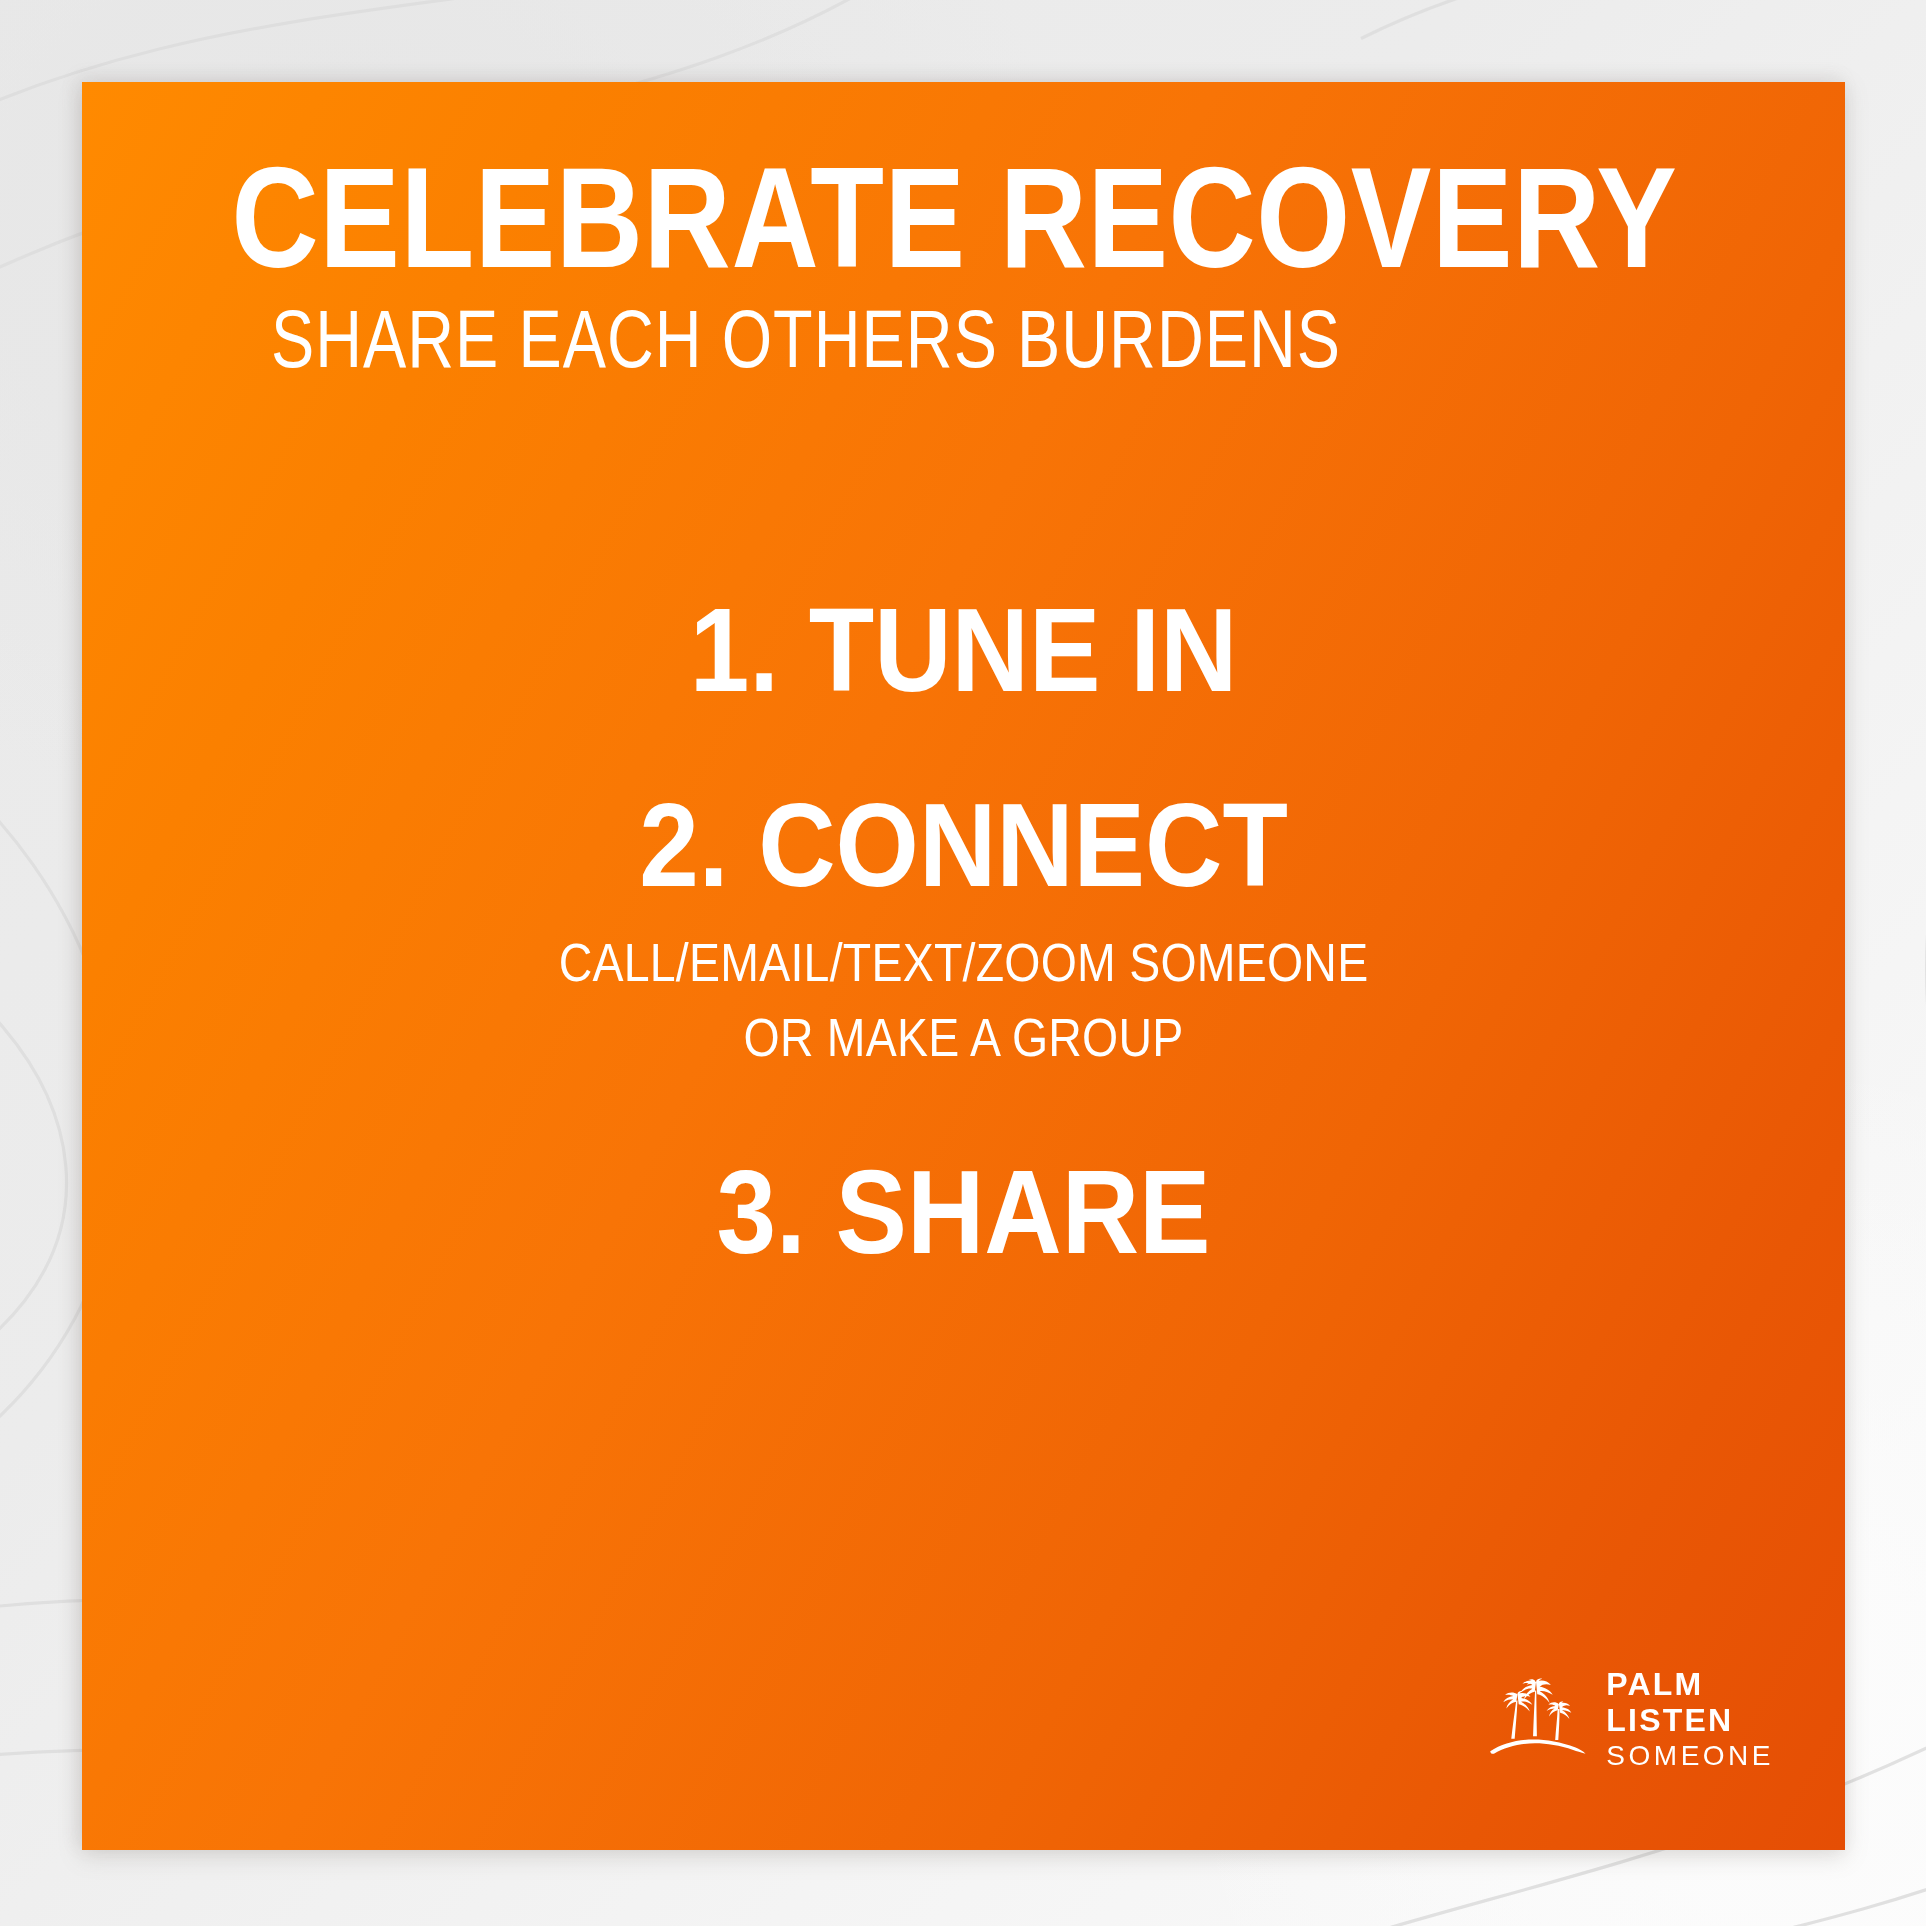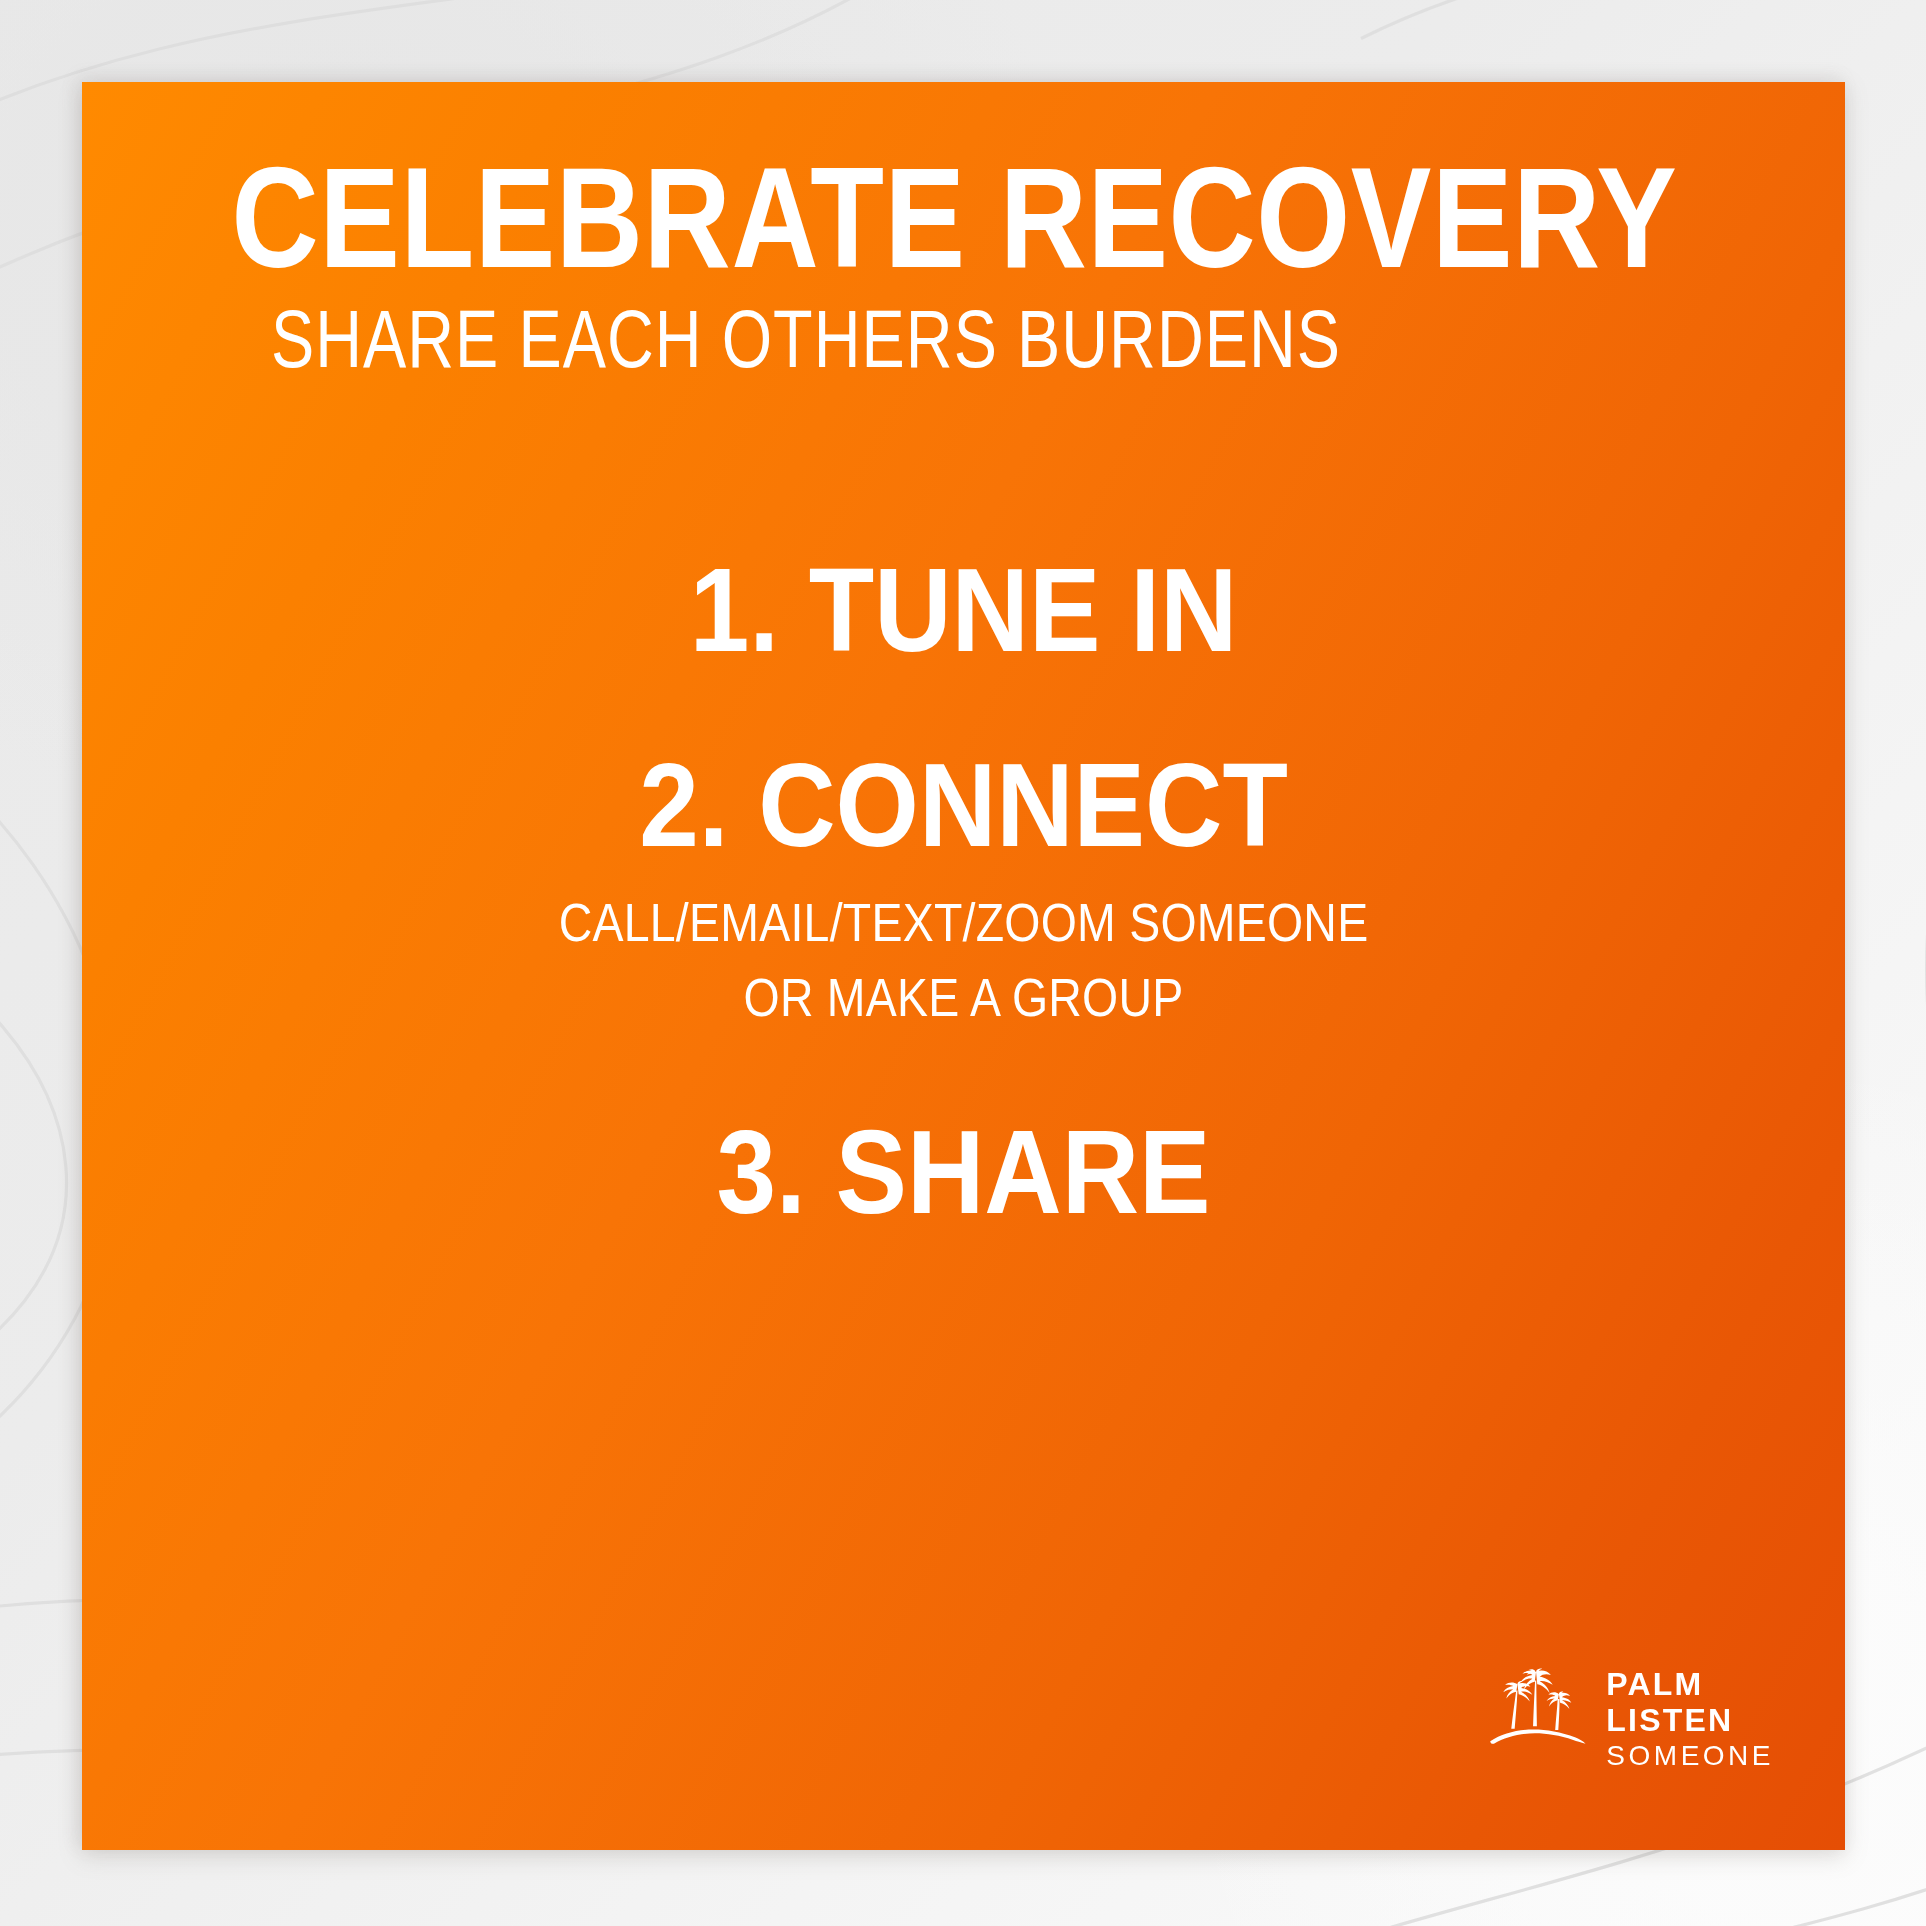--- a/index.html
+++ b/index.html
@@ -66,21 +66,21 @@
     transform:scaleX(0.80);
     transform-origin:center;
     white-space:nowrap;
     color:#ffffff;
   }
 
   
   #steps {
     position:absolute;
     left:0; right:0;
-    top:468px;
+    top:508px;
     text-align:center;
   }
   .step { margin-bottom:76px; }
   .step:last-child { margin-bottom:0; }
 
   .step-head {
     font-size:119px;
     line-height:1.0;
     font-weight:700;
     letter-spacing:0px;
@@ -100,20 +100,21 @@
     white-space:nowrap;
     color:#ffffff;
   }
 
   
   #logo {
     position:absolute;
     right:71px;
     bottom:80px;
     display:flex;
+    align-items:center;
     gap:18px;
   }
   #logo-mark { width:99px; height:82px; display:block; }
   #logo-text {
     display:flex; flex-direction:column;
     line-height:1.0;
     color:#ffffff;
   }
   .logo-l1, .logo-l2 {
     font-size:32px; font-weight:700; letter-spacing:2.2px;

